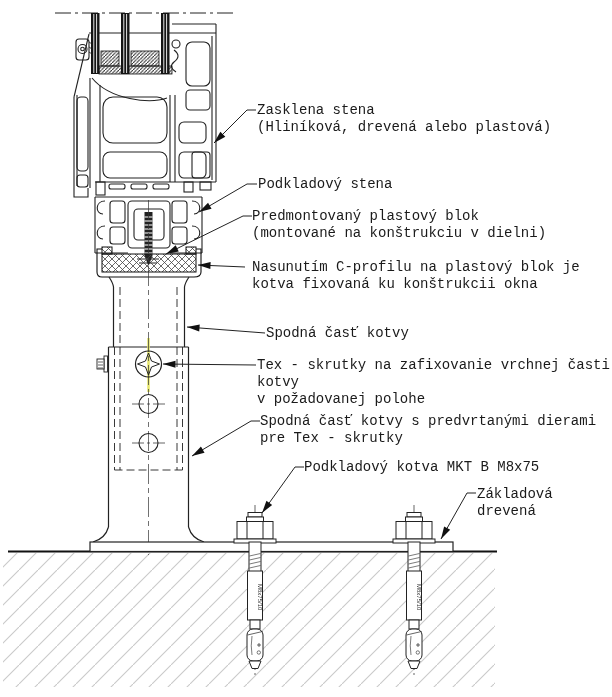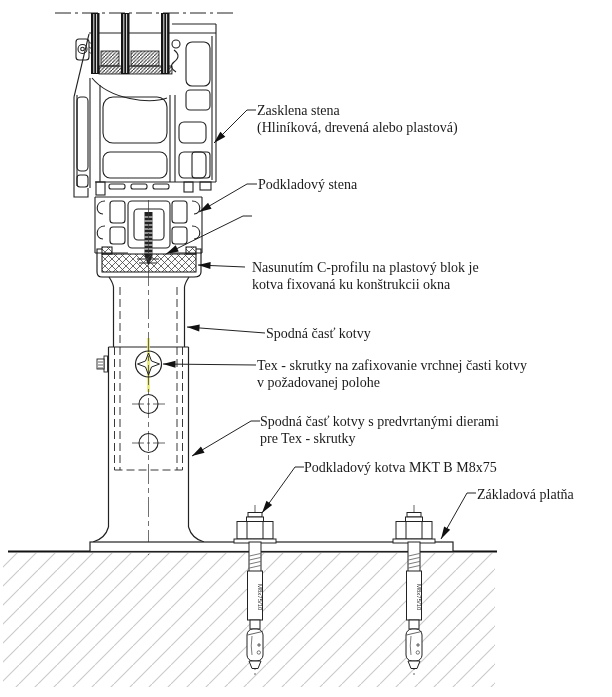--- a/index.html
+++ b/index.html
@@ -1,20 +1,20 @@
 <!DOCTYPE html>
 <html><head>
 <meta charset="utf-8">
 <style>
   html,body{margin:0;padding:0;background:#fff;}
   .stage{position:relative;width:612px;height:697px;background:#fff;overflow:hidden;
          font-family:"Liberation Sans",sans-serif;}
   .stage svg{position:absolute;left:0;top:0;}
   .lbl{position:absolute;font-size:14px;line-height:17px;color:#1a1a1a;
-       white-space:pre-line;font-family:Liberation Serif, serif;}
+       white-space:pre-line;font-family:Liberation Mono, monospace;}
 </style>
 </head>
 <body>
 
 <div class="stage">
 
 <svg width="612" height="697" viewBox="0 0 612 697">
   <defs>
     <marker id="arr" markerUnits="userSpaceOnUse" markerWidth="14" markerHeight="9" refX="13" refY="4.5" orient="auto">
       <path d="M0.5,1 L13,4.5 L0.5,8 z" fill="#111" stroke="none"></path>
@@ -180,23 +180,25 @@
     <polyline points="256,365 163,364" marker-end="url(#arr)"></polyline>
     <polyline points="260,421 251,421 192,456" marker-end="url(#arr)"></polyline>
     <polyline points="304,467 295,467 262,513" marker-end="url(#arr)"></polyline>
     <polyline points="476,493 467,493 441,539" marker-end="url(#arr)"></polyline>
   </g>
 </svg>
 
 <div class="lbl" style="left:257px;top:102px;">Zasklena stena
 (Hliníková, drevená alebo plastová)</div>
 <div class="lbl" style="left:258px;top:176px;">Podkladový stena</div>
+<div class="lbl" style="left:252px;top:208px;">Predmontovaný plastový blok
+(montované na konštrukciu v dielni)</div>
 <div class="lbl" style="left:252px;top:259px;">Nasunutím C-profilu na plastový blok je
 kotva fixovaná ku konštrukcii okna</div>
 <div class="lbl" style="left:266px;top:325px;">Spodná časť kotvy</div>
 <div class="lbl" style="left:260px;top:413px;">Spodná časť kotvy s predvrtanými dierami
 pre Tex - skrutky</div>
 <div class="lbl" style="left:257px;top:357px;">Tex - skrutky na zafixovanie vrchnej časti kotvy
 v požadovanej polohe</div>
 <div class="lbl" style="left:304px;top:459px;">Podkladový kotva MKT B M8x75</div>
-<div class="lbl" style="left:477px;top:486px;">Základová platňa</div>
+<div class="lbl" style="left:477px;top:486px;">Základová drevená</div>
 
 </div>
 
 </body></html>

